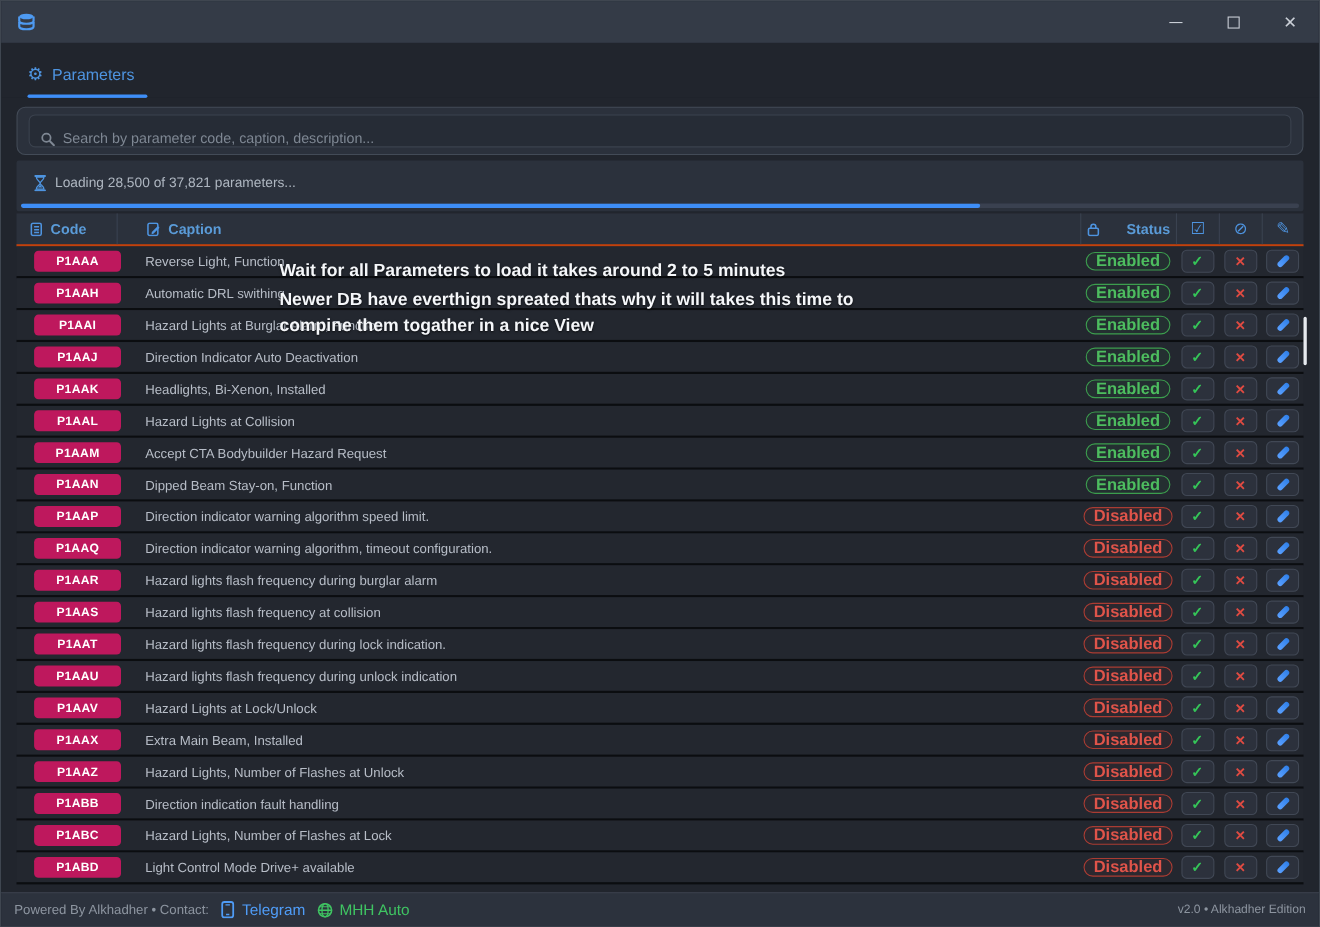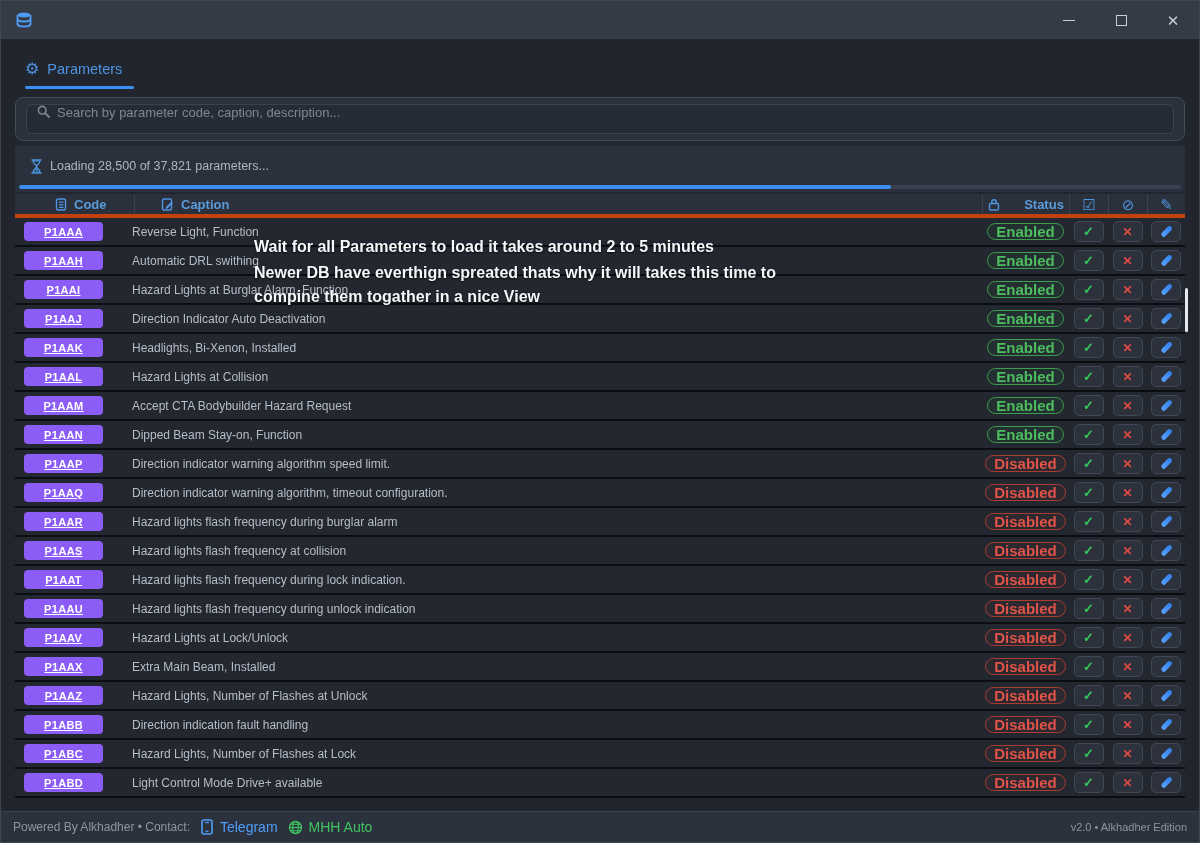--- a/index.html
+++ b/index.html
@@ -29,21 +29,21 @@
   .tab .tab-label{ color:#4e94e0; font-size:14.5px;}
   .tab .tab-underline{ position:absolute; left:0; bottom:0; width:109px; height:3px; background:#3e8ef7; border-radius:2px;}
   
   .content{ flex:1; background:#21252d; padding:8px 14px 0 14px; position:relative;}
   .search-wrap{
     height:44px; border:1px solid #434b57; background:#2b313c; border-radius:8px;
     display:flex; align-items:center; padding:0 10px;
   }
   .search-input-box{
     flex:1; height:30px; background:#262c36; border:1px solid #3b424e; border-radius:6px;
-    display:flex; align-items:flex-start; padding:0 10px; gap:7px;
+    display:flex; align-items:flex-end; padding:0 10px; gap:7px;
   }
   .search-input-box svg{ flex-shrink:0;}
   .search-input{
     flex:1; background:transparent; border:none; outline:none;
     color:#c6ccd4; font-size:13px; font-family:"Liberation Sans",sans-serif;
   }
   .search-input::placeholder{ color:#7e8793;}
   
   .loading-panel{
     margin-top:5px; height:46px; background:#2b313c; border-radius:2px;
@@ -65,40 +65,39 @@
   .annotation.a1{ left:253px; top:146px;}
   .annotation.a2{ left:253px; top:172px; width:600px;}
   .scroll-thumb{
     position:absolute; right:-3px; top:142px; width:3px; height:44px;
     background:#e6e9ee; border-radius:2px; z-index:25;
   }
   
   .param-table{ margin-top:2px;}
   .thead{
     display:grid; grid-template-columns:91px 1fr 87px 39px 39px 38px;
-    height:24px; background:#2b313c; align-items:stretch;
-    border-bottom:4px solid #c2410c;
-    padding-left:28px;
+    height:30px; background:#2b313c; align-items:stretch;
+    border-bottom:2px solid #c2410c;
   }
   .th{ display:flex; align-items:center; gap:7px; color:#5a9bd8; font-size:13px; font-weight:700;}
   .th + .th{ border-left:1px solid #3a4250;}
   .th.code-h{ padding-left:12px;}
   .th.caption-h{ padding-left:26px;}
   .th.center{ justify-content:center; padding:0;gap:24px;}
   .th .hicon{ font-size:14px; line-height:1; color:#4e94e0; font-weight:400;}
   .tbody{}
   .row{
     display:grid; grid-template-columns:91px 1fr 87px 39px 39px 38px;
     height:29px; background:#23272f; align-items:center;
     border-bottom:2px solid #0b0d10;
   }
   .code-badge{
-    margin-left:9px; width:79px; height:19px; background:#8b5cf6; border-radius:4px;
+    margin-left:16px; width:79px; height:19px; background:#be185d; border-radius:4px;
     color:#fff; font-size:11px; font-weight:700; display:flex; align-items:center;
-    justify-content:center; cursor:pointer; letter-spacing:.3px;text-decoration:underline;
+    justify-content:center; cursor:pointer; letter-spacing:.3px;
   }
   .caption-cell{ padding-left:26px; color:#b7bdc7; font-size:12px; overflow:hidden; white-space:nowrap;}
   .status-cell{ display:flex; justify-content:center;}
   .status-badge{
     min-width:70px; height:17px; border-radius:9px; font-size:15px; font-weight:700;
     display:flex; align-items:center; justify-content:center; padding:0 8px;
   }
   .status-badge.enabled{ color:#4dbd5f; border:1px solid #3c9e4e; background:rgba(60,158,78,.07);}
   .status-badge.disabled{ color:#e0544a; border:1px solid #aa3c33; background:rgba(170,60,51,.07);}
   .act-cell{ display:flex; justify-content:center;}

